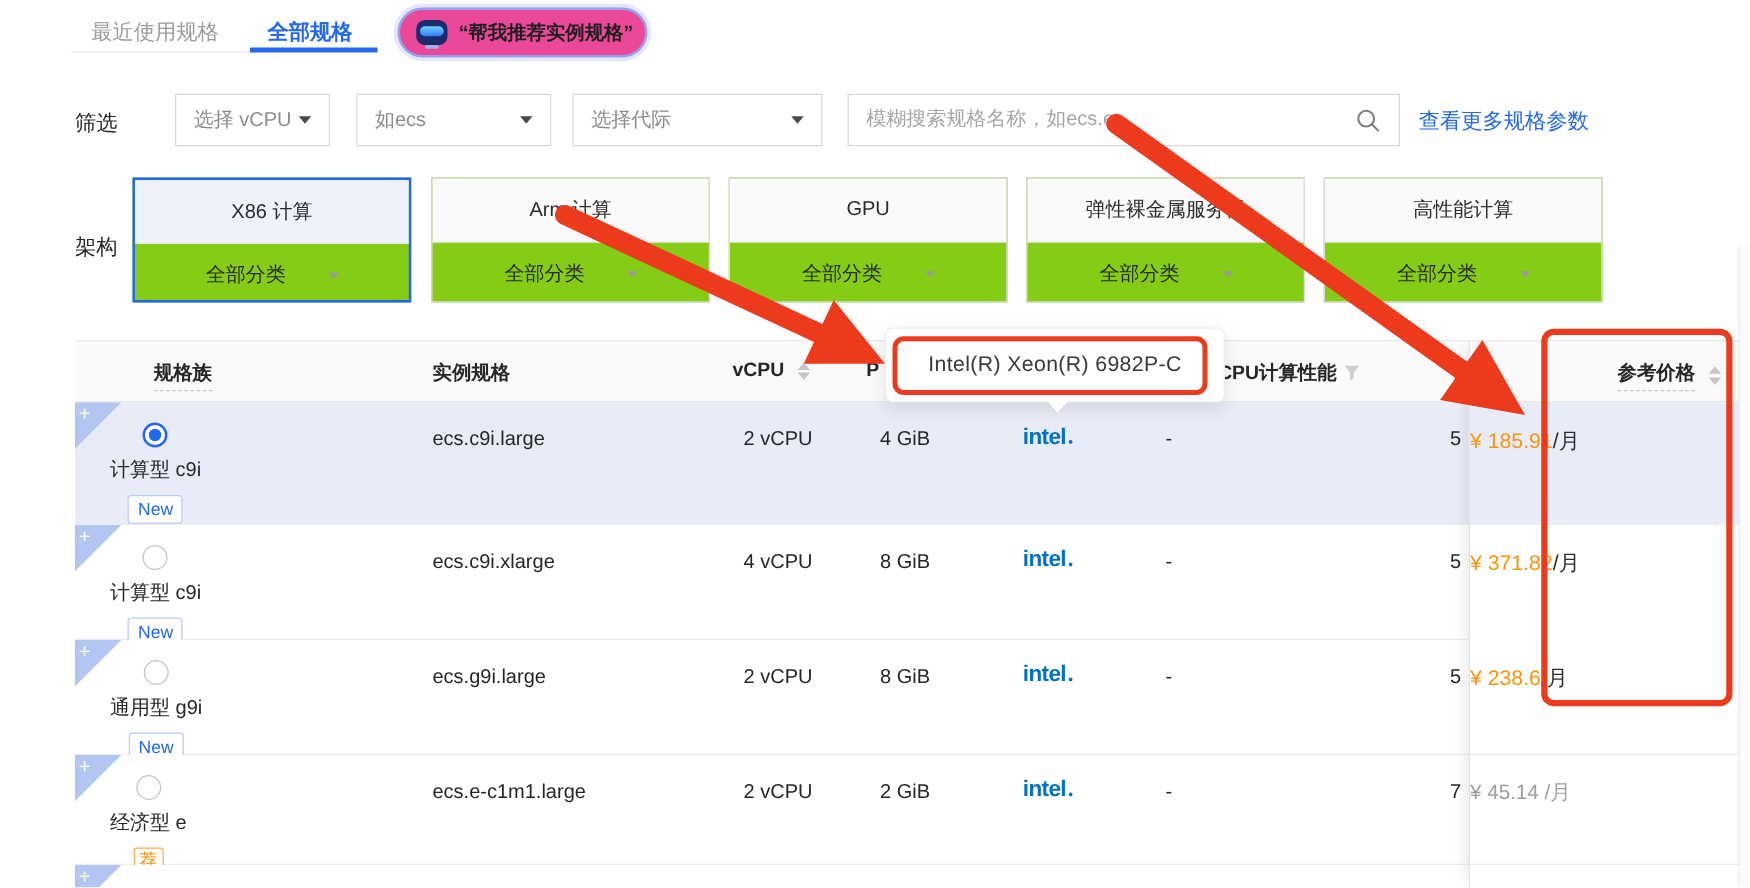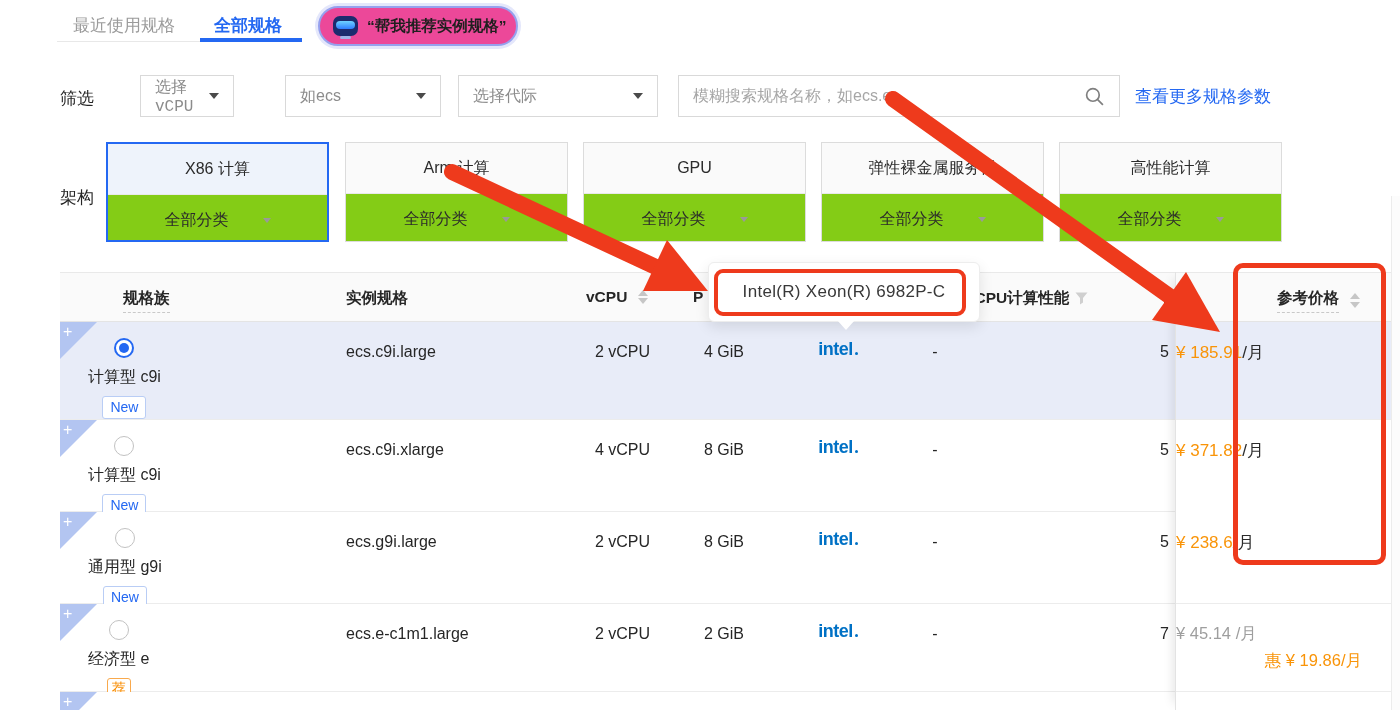--- a/index.html
+++ b/index.html
@@ -86,21 +86,21 @@
   .cell-dash { left:855px; width:40px; text-align:center; }
   .cell-clip { left:1100px; width:15px; overflow:hidden; white-space:nowrap; }
   .clip-dash { width:9px; height:2px; background:#b8b8b8; margin-top:7px; }
   .h-clip { left:1103px; width:12px; overflow:hidden; white-space:nowrap; top:15px; position:absolute; }
 
   
   .panel { position:absolute; left:1115px; top:0; width:225px; height:438px; background:#fff;
            border-left:1px solid #e3e3e3; box-shadow:-9px 0 10px -7px rgba(0,0,0,0.10); }
   .p-head { position:absolute; top:0; height:50px; width:100%; background:#fafafa; border-top:1px solid #e9e9e9;
            border-bottom:1px solid #e4e4e4; }
-  .p-head .hcell { right:40px; }
+  .p-head .hcell { right:23px; }
   .p-row { position:absolute; width:100%; border-bottom:1px solid #ececec; background:#fff; }
   .p-row.hl { background:#e8ecf8; }
   .pcell { position:absolute; top:19px; right:0; left:0; text-align:left; padding-right:34px; font-size:17px; color:#2b2b2b; white-space:nowrap; }
   .orange { color:#f99408; }
   .gray-price { color:#9e9e9e; font-size:16.5px; }
   .discount { position:absolute; top:46px; right:0; left:0; text-align:right; padding-right:38px; font-size:16.5px; color:#f99408; white-space:nowrap; }
 
   .edge-strip { position:absolute; left:1391px; top:196px; width:9px; height:514px; background:#fcfcfc; border-left:1px solid #ececec; }
 
   
@@ -125,21 +125,21 @@
   <div class="tab tab-all">全部规格</div>
   <div class="tab-line-gray"></div>
   <div class="tab-line-blue"></div>
 
   <div class="pill">
     <span class="robot"></span>
     <span class="pill-text">“帮我推荐实例规格”</span>
   </div>
 
   <div class="side-label" style="top:87px;">筛选</div>
-  <div class="dd" style="left:140px;width:94px;font-family:Liberation Mono, monospace;">
+  <div class="dd" style="left:140px;width:124px;">
     <span>选择 vCPU</span>
     <span class="caret"></span>
   </div>
   <div class="dd" style="left:285px;width:156px;">
     <span>如ecs</span>
     <span class="caret"></span>
   </div>
   <div class="dd" style="left:458px;width:200px;">
     <span>选择代际</span>
     <span class="caret"></span>
@@ -309,21 +309,20 @@
         <div class="pcell"><span class="orange">¥ </span><span class="orange">185.91</span><span>/月</span></div>
       </div>
       <div class="p-row" style="top:148px;height:120px;">
         <div class="pcell"><span class="orange">¥ </span><span class="orange">371.82</span><span>/月</span></div>
       </div>
       <div class="p-row" style="top:240px;height:92px;">
         <div class="pcell"><span class="orange">¥ </span><span class="orange">238.6</span><span>/月</span></div>
       </div>
       <div class="p-row" style="top:332px;height:88px;">
         <div class="pcell gray-price">¥ 45.14 /月</div>
-        <div class="discount">惠 ¥ 19.86/月</div>
       </div>
       <div class="p-row" style="top:420px;height:18px;border-bottom:none;"></div>
     </div>
   </div>
 
   <div class="edge-strip"></div>
 
   <div class="tooltip">
     <span class="tooltip-text">Intel(R) Xeon(R) 6982P-C</span>
   </div>

